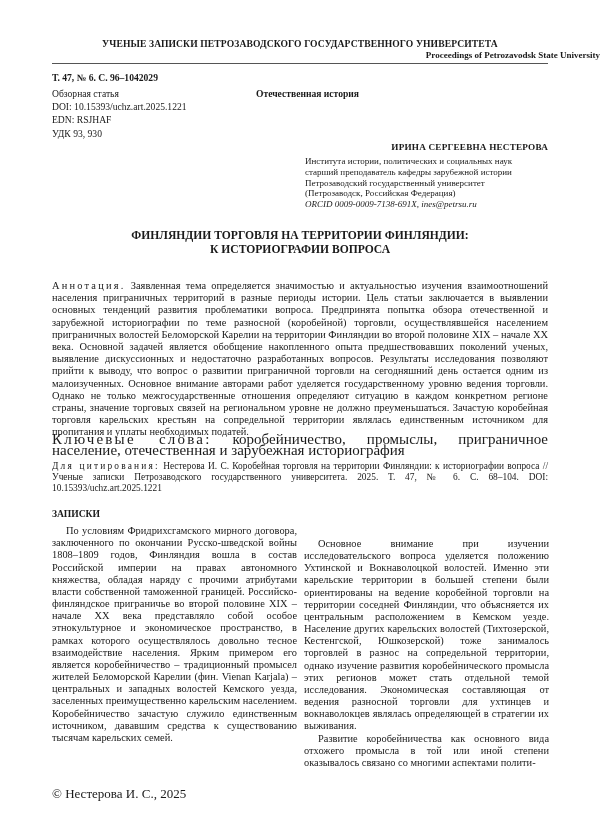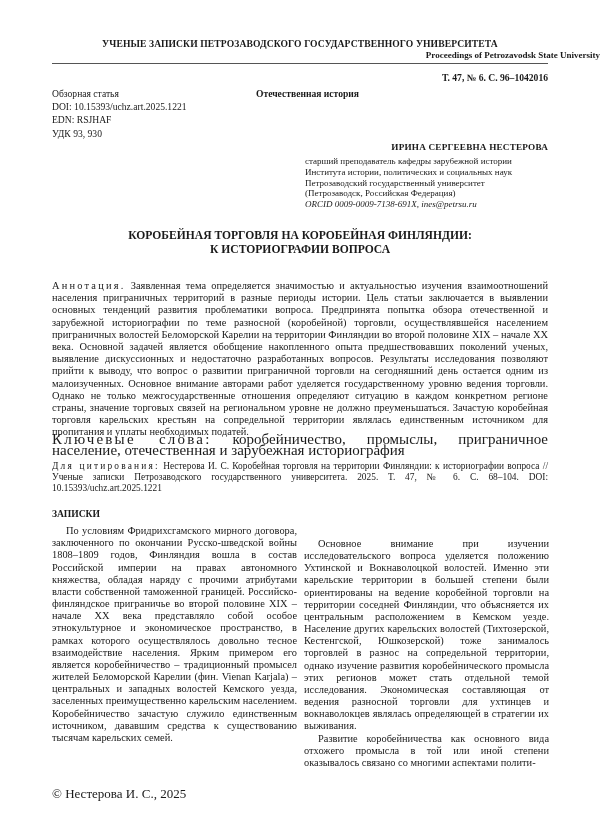--- a/index.html
+++ b/index.html
@@ -12,21 +12,21 @@
   }
   .journal-subtitle {
     position: absolute; left: 0; width: 600px; top: 50px;
     text-align: right; font-weight: bold; font-size: 9px;
   }
   .header-rule {
     position: absolute; left: 52px; width: 496px; top: 63px; height: 1px; background: #555;
   }
   .issue-line {
     position: absolute; left: 52px; width: 496px; top: 72px;
-    font-weight: bold; font-size: 9.6px; display: flex; justify-content: flex-end;
+    font-weight: bold; font-size: 9.6px; display: flex; justify-content: flex-start;
   }
   .meta-left {
     position: absolute; left: 52px; top: 87px; font-size: 9.6px; line-height: 13.2px;
   }
   .rubric {
     position: absolute; left: 240px; top: 87px; font-size: 9.6px; font-weight: bold; line-height: 13.2px; margin-left: 16px;
   }
   .author-name {
     position: absolute; right: 52px; top: 142px; font-weight: bold; font-size: 9.2px; letter-spacing: 0.2px;
   }
@@ -63,42 +63,42 @@
 </style>
 </head>
 <body>
 
 <div class="journal-title">УЧЕНЫЕ ЗАПИСКИ ПЕТРОЗАВОДСКОГО ГОСУДАРСТВЕННОГО УНИВЕРСИТЕТА</div>
 <div class="journal-subtitle">Proceedings of Petrozavodsk State University</div>
 <div class="header-rule"></div>
 
 <div class="issue-line">
   <span>Т. 47, № 6. С. 96–104</span>
-  <span>2016</span>
+  <span>2029</span>
 </div>
 
 <div class="meta-left">
   <div>Обзорная статья</div>
   <div>DOI: 10.15393/uchz.art.2025.1221</div>
   <div>EDN: RSJHAF</div>
   <div>УДК 93, 930</div>
 </div>
 <div class="rubric">Отечественная история</div>
 
 <div class="author-name">ИРИНА СЕРГЕЕВНА НЕСТЕРОВА</div>
 <div class="author-info">
+  <div>Института истории, политических и социальных наук</div>
   <div>старший преподаватель кафедры зарубежной истории</div>
-  <div>Института истории, политических и социальных наук</div>
   <div>Петрозаводский государственный университет</div>
   <div>(Петрозаводск, Российская Федерация)</div>
   <div class="orcid">ORCID 0009-0009-7138-691X, ines@petrsu.ru</div>
 </div>
 
 <div class="article-title">
-  <div>КОРОБЕЙНАЯ ТОРГОВЛЯ НА КОРОБЕЙНАЯ ФИНЛЯНДИИ:</div>
+  <div>ФИНЛЯНДИИ ТОРГОВЛЯ НА ТЕРРИТОРИИ ФИНЛЯНДИИ:</div>
   <div>К ИСТОРИОГРАФИИ ВОПРОСА</div>
 </div>
 
 <div class="abstract">
   <span class="spaced">Аннотация.</span>
   <span>Заявленная тема определяется значимостью и актуальностью изучения взаимоотношений населения приграничных территорий в разные периоды истории. Цель статьи заключается в выявлении основных тенденций развития проблематики вопроса. Предпринята попытка обзора отечественной и зарубежной историографии по теме разносной (коробейной) торговли, осуществлявшейся населением приграничных волостей Беломорской Карелии на территории Финляндии во второй половине XIX – начале XX века. Основной задачей является обобщение накопленного опыта предшествовавших поколений ученых, выявление дискуссионных и недостаточно разработанных вопросов. Результаты исследования позволяют прийти к выводу, что вопрос о развитии приграничной торговли на сегодняшний день остается одним из малоизученных. Основное внимание авторами работ уделяется государственному уровню ведения торговли. Однако не только межгосударственные отношения определяют ситуацию в каждом конкретном регионе страны, значение торговых связей на региональном уровне не должно преуменьшаться. Зачастую коробейная торговля карельских крестьян на сопредельной территории являлась единственным источником для пропитания и уплаты необходимых податей.</span>
 </div>
 
 <div class="keywords">
   <span class="spaced">Ключевые слова:</span>

